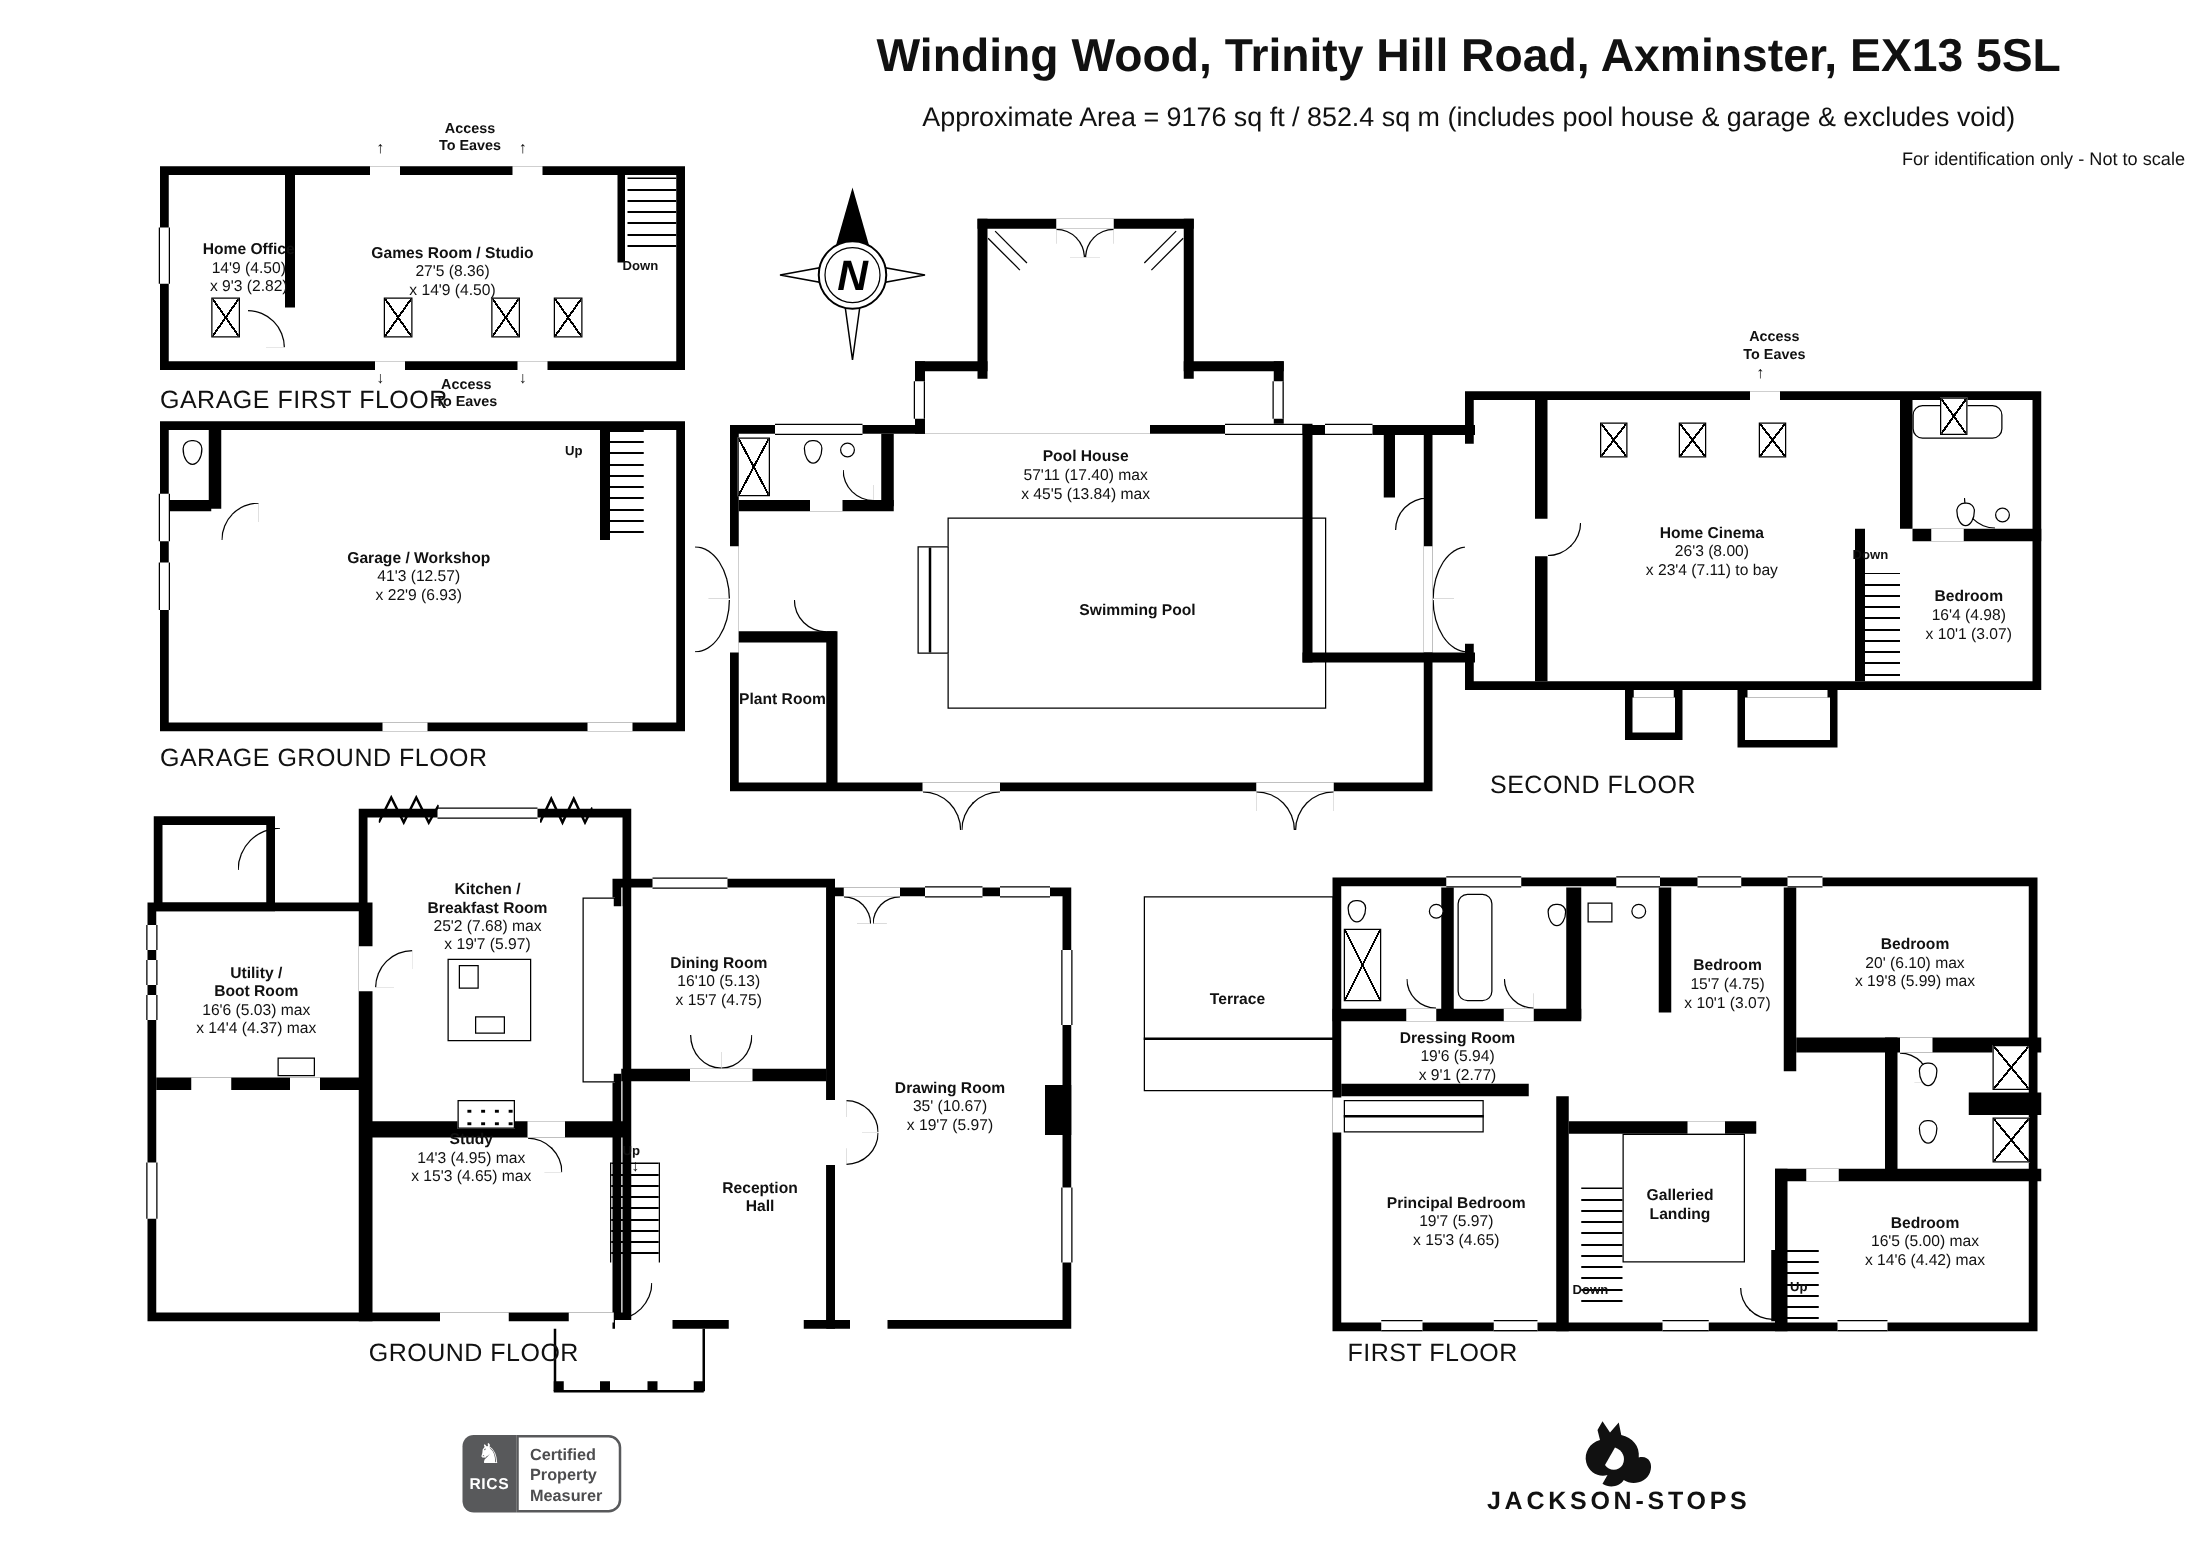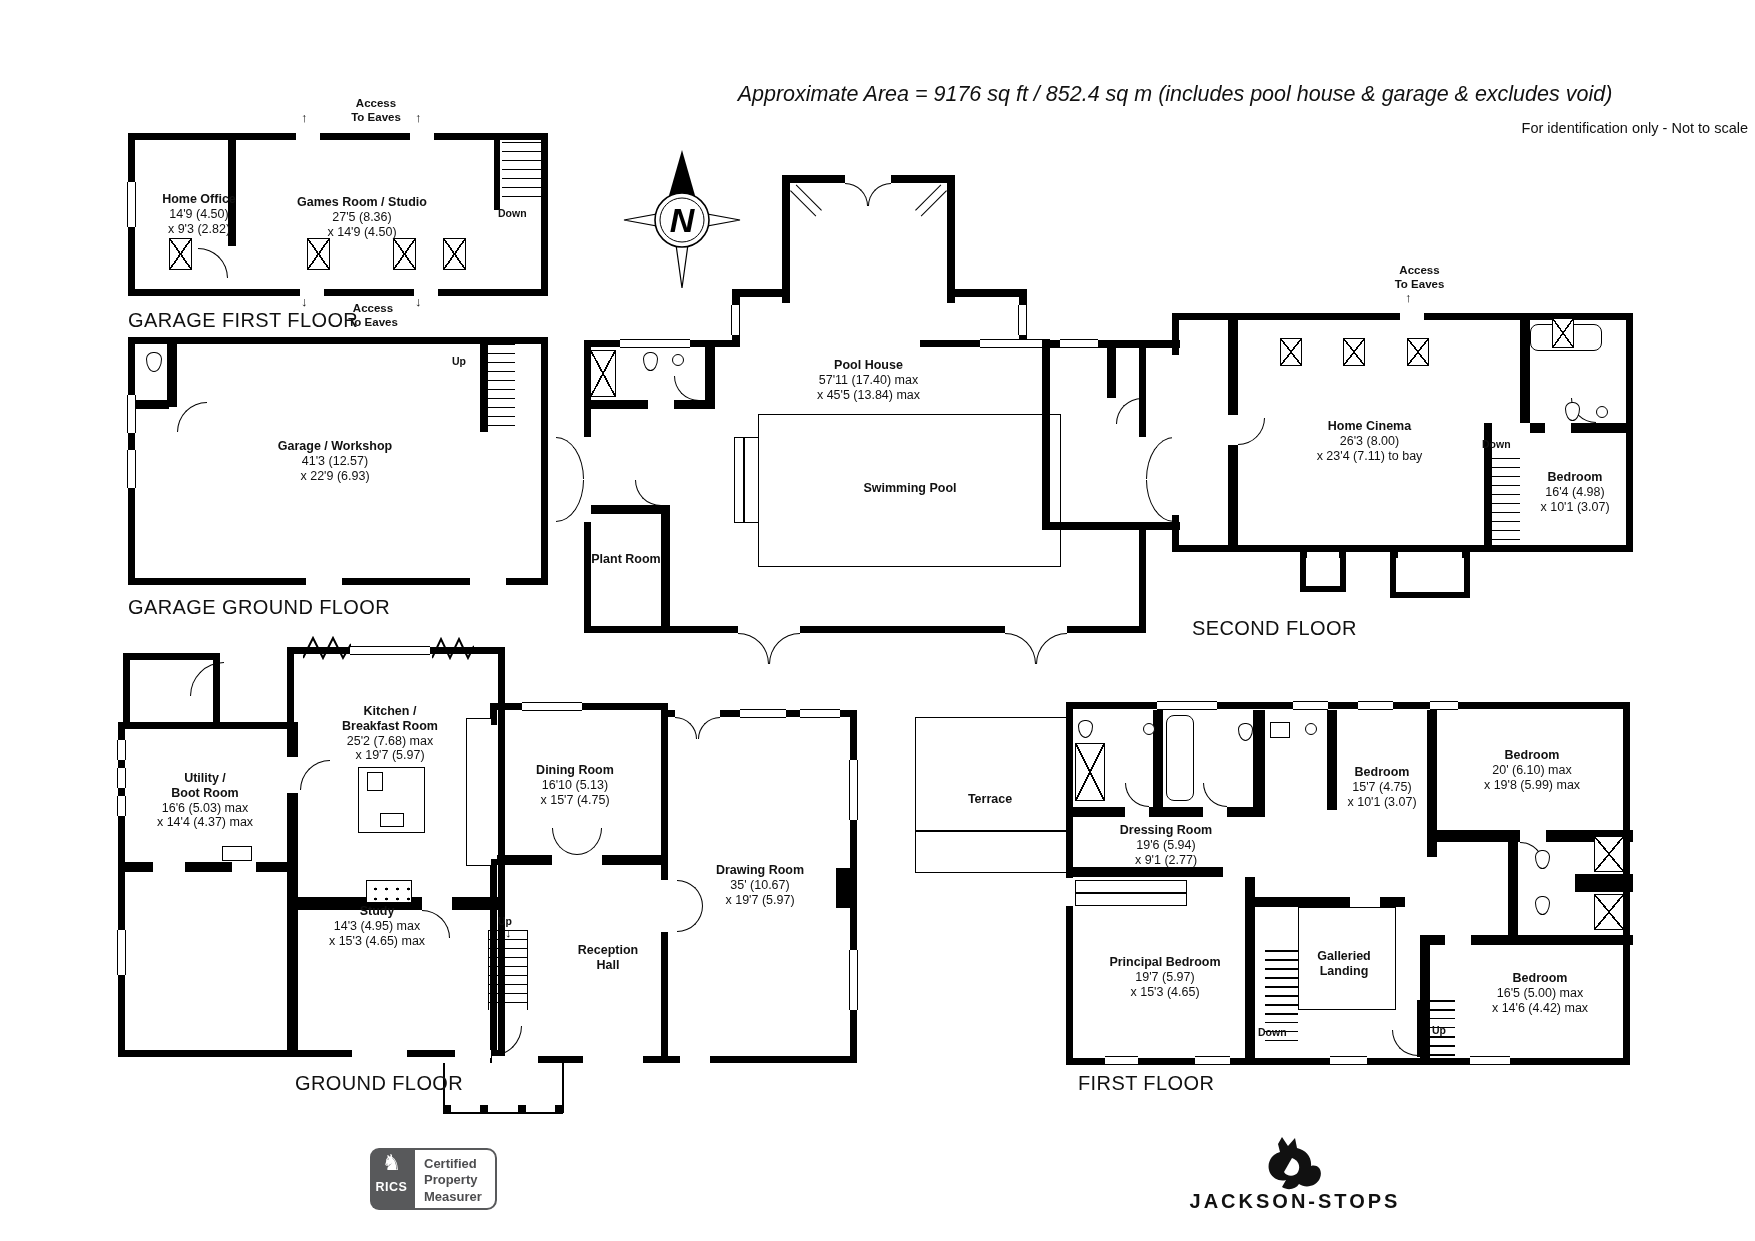--- a/index.html
+++ b/index.html
@@ -26,35 +26,36 @@
   .sink{position:absolute;border:1.5px solid #000;border-radius:50%;background:#fff;}
   .tub{position:absolute;border:1.5px solid #000;border-radius:8px;background:#fff;}
   .dots{background-image:radial-gradient(#000 1.5px,transparent 1.7px);background-size:11px 10px;background-position:3px 3px;}
   .plan-title{position:absolute;font-weight:normal;font-size:20px;letter-spacing:.4px;white-space:nowrap;}
   .room{position:absolute;text-align:center;font-size:12.5px;line-height:1.18;}
   .rn{font-weight:bold;white-space:pre-line;}
   .updown{position:absolute;font-weight:bold;font-size:10.5px;white-space:nowrap;}
   .access{position:absolute;font-weight:bold;font-size:11.5px;line-height:1.2;text-align:center;white-space:pre-line;}
   .arrow{position:absolute;font-size:13px;font-weight:bold;}
   .hdr-title{position:absolute;left:600px;top:24px;width:1150px;text-align:center;font-size:37px;font-weight:bold;}
-  .hdr-sub{position:absolute;left:600px;top:82px;width:1150px;text-align:center;font-size:21.5px;font-style:italic;}
+  .hdr-sub{position:absolute;left:600px;top:82px;width:1150px;text-align:center;font-size:21.5px;}
   .hdr-note{position:absolute;left:1200px;top:120px;width:548px;text-align:right;font-size:14.5px;}
   .footer-text{position:absolute;left:505px;top:1150px;font-size:15px;color:#555;line-height:1.22;}
   .brand{position:absolute;left:1150px;top:1190px;width:290px;text-align:center;font-size:20px;font-weight:bold;letter-spacing:3px;color:#111;white-space:nowrap;}
   .rics-box{position:absolute;left:370px;top:1148px;width:43px;height:62px;background:#58595b;border-radius:9px 0 0 9px;text-align:center;}
   .rics-mark{color:#fff;font-size:22px;line-height:30px;display:block;}
   .rics-word{color:#fff;font-weight:bold;font-size:12.5px;letter-spacing:.5px;display:block;margin-top:2px;}
   .cpm-box{position:absolute;left:413px;top:1148px;width:84px;height:62px;border:2px solid #58595b;border-radius:0 10px 10px 0;
            padding:6px 0 0 9px;font-weight:bold;font-size:13px;line-height:1.25;color:#4d4d4f;white-space:pre-line;background:#fff;}
 </style>
 </head>
 <body>
 
 <div id="stage">
 
+  <div class="hdr-title">Winding Wood, Trinity Hill Road, Axminster, EX13 5SL</div>
   <div class="hdr-sub">Approximate Area = 9176 sq ft / 852.4 sq m (includes pool house &amp; garage &amp; excludes void)</div>
   <div class="hdr-note">For identification only - Not to scale</div>
 
   <svg class="abs" style="left:622px;top:148px" width="120" height="142" viewBox="0 0 120 142">
     <polygon points="60,2 76,58 44,58" fill="#000"></polygon>
     <polygon points="2,72 46,64 46,80" fill="#fff" stroke="#000" stroke-width="1.2"></polygon>
     <polygon points="118,72 74,64 74,80" fill="#fff" stroke="#000" stroke-width="1.2"></polygon>
     <polygon points="60,140 52,82 68,82" fill="#fff" stroke="#000" stroke-width="1.2"></polygon>
     <circle cx="60" cy="72" r="27" fill="#fff" stroke="#000" stroke-width="1.6"></circle>
     <circle cx="60" cy="72" r="22" fill="#fff" stroke="#000" stroke-width="1"></circle>

